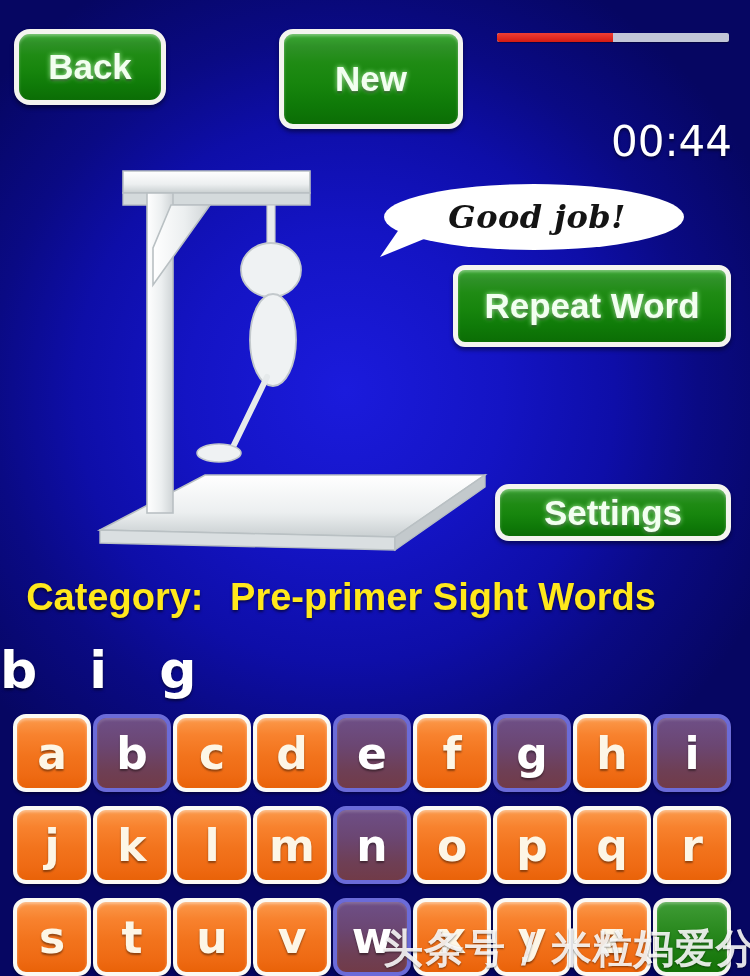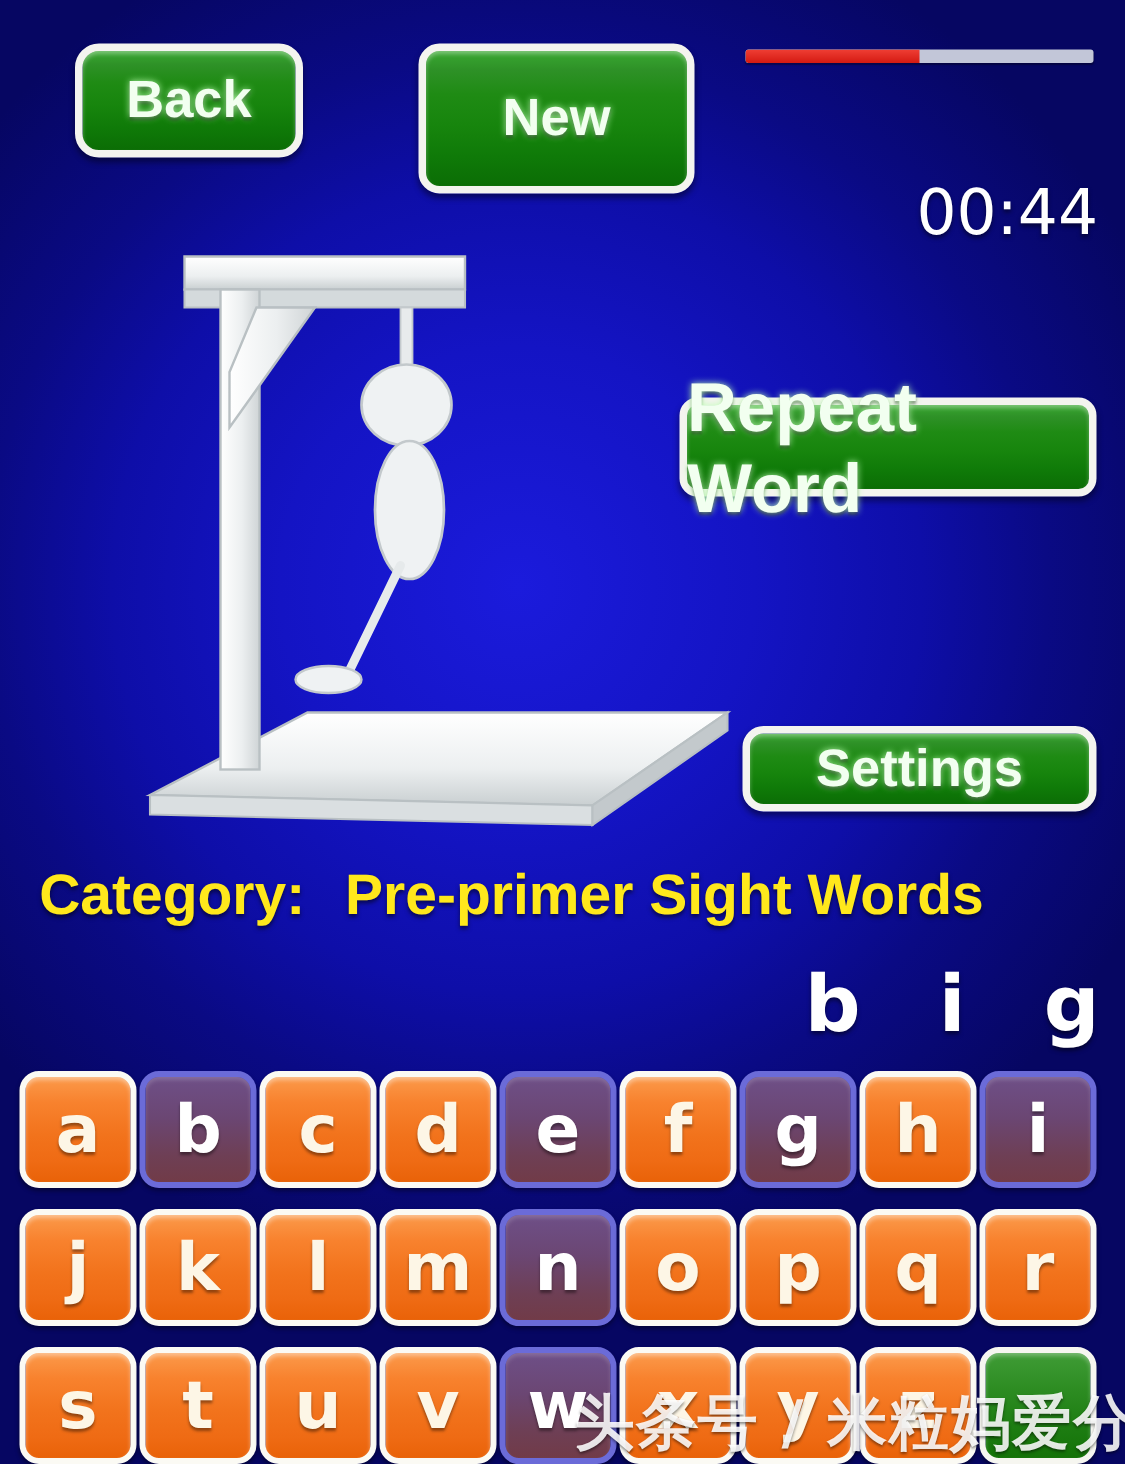--- a/index.html
+++ b/index.html
@@ -29,23 +29,23 @@
     box-shadow: 0 3px 4px rgba(0,0,0,0.45), inset 0 2px 3px rgba(255,255,255,0.35);
     display: flex;
     align-items: center;
     justify-content: center;
     color: #f2fff0;
     font-weight: bold;
     text-shadow: 0 0 5px rgba(190,255,180,0.95), 0 2px 2px rgba(0,0,0,0.55);
     cursor: pointer;
     user-select: none;
   }
-  #back-btn  { left: 14px;  top: 29px;  width: 152px; height: 76px; font-size: 35px; border-radius: 16px; margin-left: 36px; }
+  #back-btn  { left: 14px;  top: 29px;  width: 152px; height: 76px; font-size: 35px; border-radius: 16px; }
   #new-btn   { left: 279px; top: 29px;  width: 184px; height: 100px; font-size: 35px; border-radius: 14px; }
-  #repeat-btn{ left: 453px; top: 265px; width: 278px; height: 66px; font-size: 46px; border-radius: 12px; }
+  #repeat-btn{ left: 453px; top: 265px; width: 278px; height: 82px; font-size: 35px; border-radius: 12px; }
   #settings-btn{ left: 495px; top: 484px; width: 236px; height: 57px; font-size: 35px; border-radius: 14px; }
 
   
   #progress-track {
     position: absolute;
     left: 497px; top: 33px;
     width: 232px; height: 9px;
     background: #c2c6d8;
     border-radius: 2px;
     box-shadow: 0 1px 1px rgba(0,0,0,0.35);
@@ -101,21 +101,21 @@
     color: #ffe81c;
     text-shadow: 0 2px 3px rgba(0,0,0,0.55);
     white-space: nowrap;
   }
   #category-line .cat-label { margin-right: 16px; }
 
   #word-display {
     position: absolute;
     left: 0; top: 640px;
     width: 750px;
-    text-align: right;
+    text-align: left;
     font-size: 52px;
     font-weight: bold;
     color: #ffffff;
     letter-spacing: 17px;
     text-shadow: 0 2px 3px rgba(0,0,0,0.5);
     font-family: "DejaVu Sans", sans-serif;
   }
 
   
   #keyboard {
@@ -229,20 +229,27 @@
       <ellipse cx="176" cy="105" rx="30" ry="27" fill="#eff2f3" stroke="#c3c9cc" stroke-width="1.8"></ellipse>
 
       <ellipse cx="178" cy="175" rx="23" ry="46" fill="#eff2f3" stroke="#c3c9cc" stroke-width="1.8"></ellipse>
 
       <line x1="172" y1="212" x2="138" y2="282" stroke="#e6eaeb" stroke-width="6" stroke-linecap="round"></line>
 
       <ellipse cx="124" cy="288" rx="22" ry="9" fill="#eff2f3" stroke="#c3c9cc" stroke-width="1.6"></ellipse>
     </svg>
   </div>
 
+  <div id="speech-bubble">
+    <svg width="314" height="82" viewBox="0 0 314 82" style="position:absolute;left:0;top:0;">
+      <ellipse cx="162" cy="36" rx="150" ry="33" fill="#ffffff"></ellipse>
+      <polygon points="30,44 8,76 52,58" fill="#ffffff"></polygon>
+    </svg>
+    <div class="bub-text">Good job!</div>
+  </div>
 
   <div id="repeat-btn" class="btn-green">
     <span>Repeat Word</span>
   </div>
 
   <div id="settings-btn" class="btn-green">
     <span>Settings</span>
   </div>
 
   <div id="category-line">

